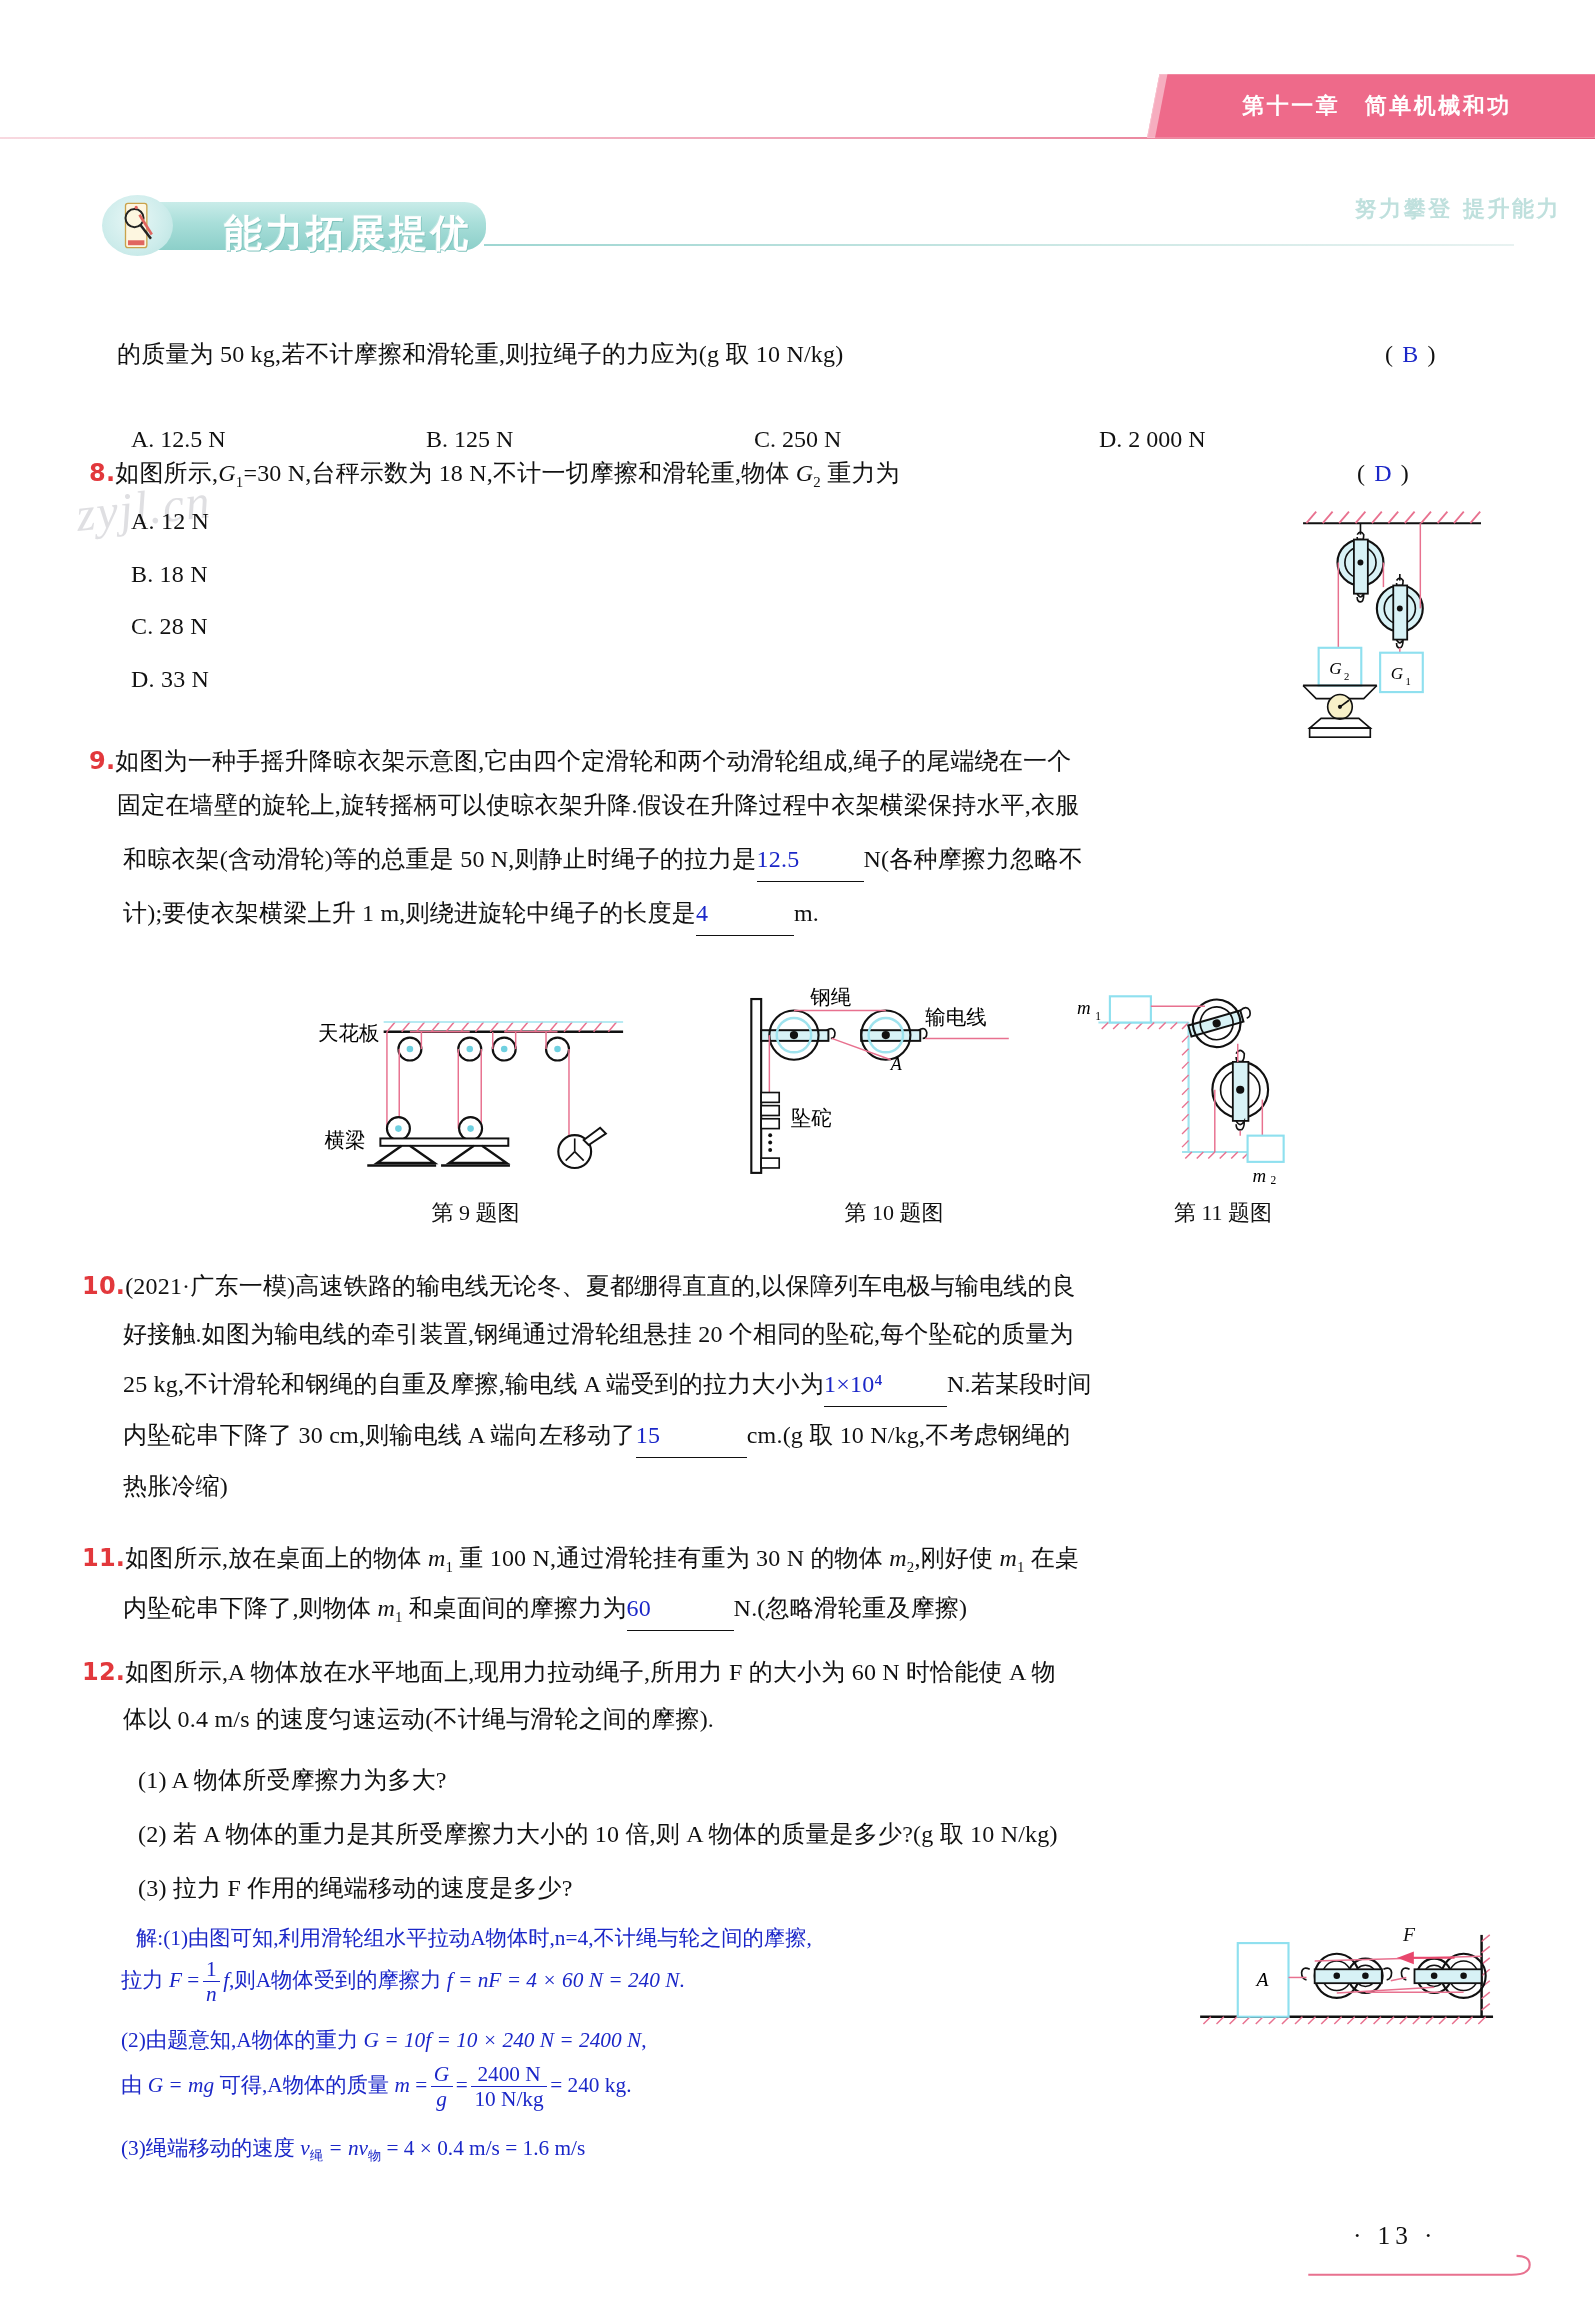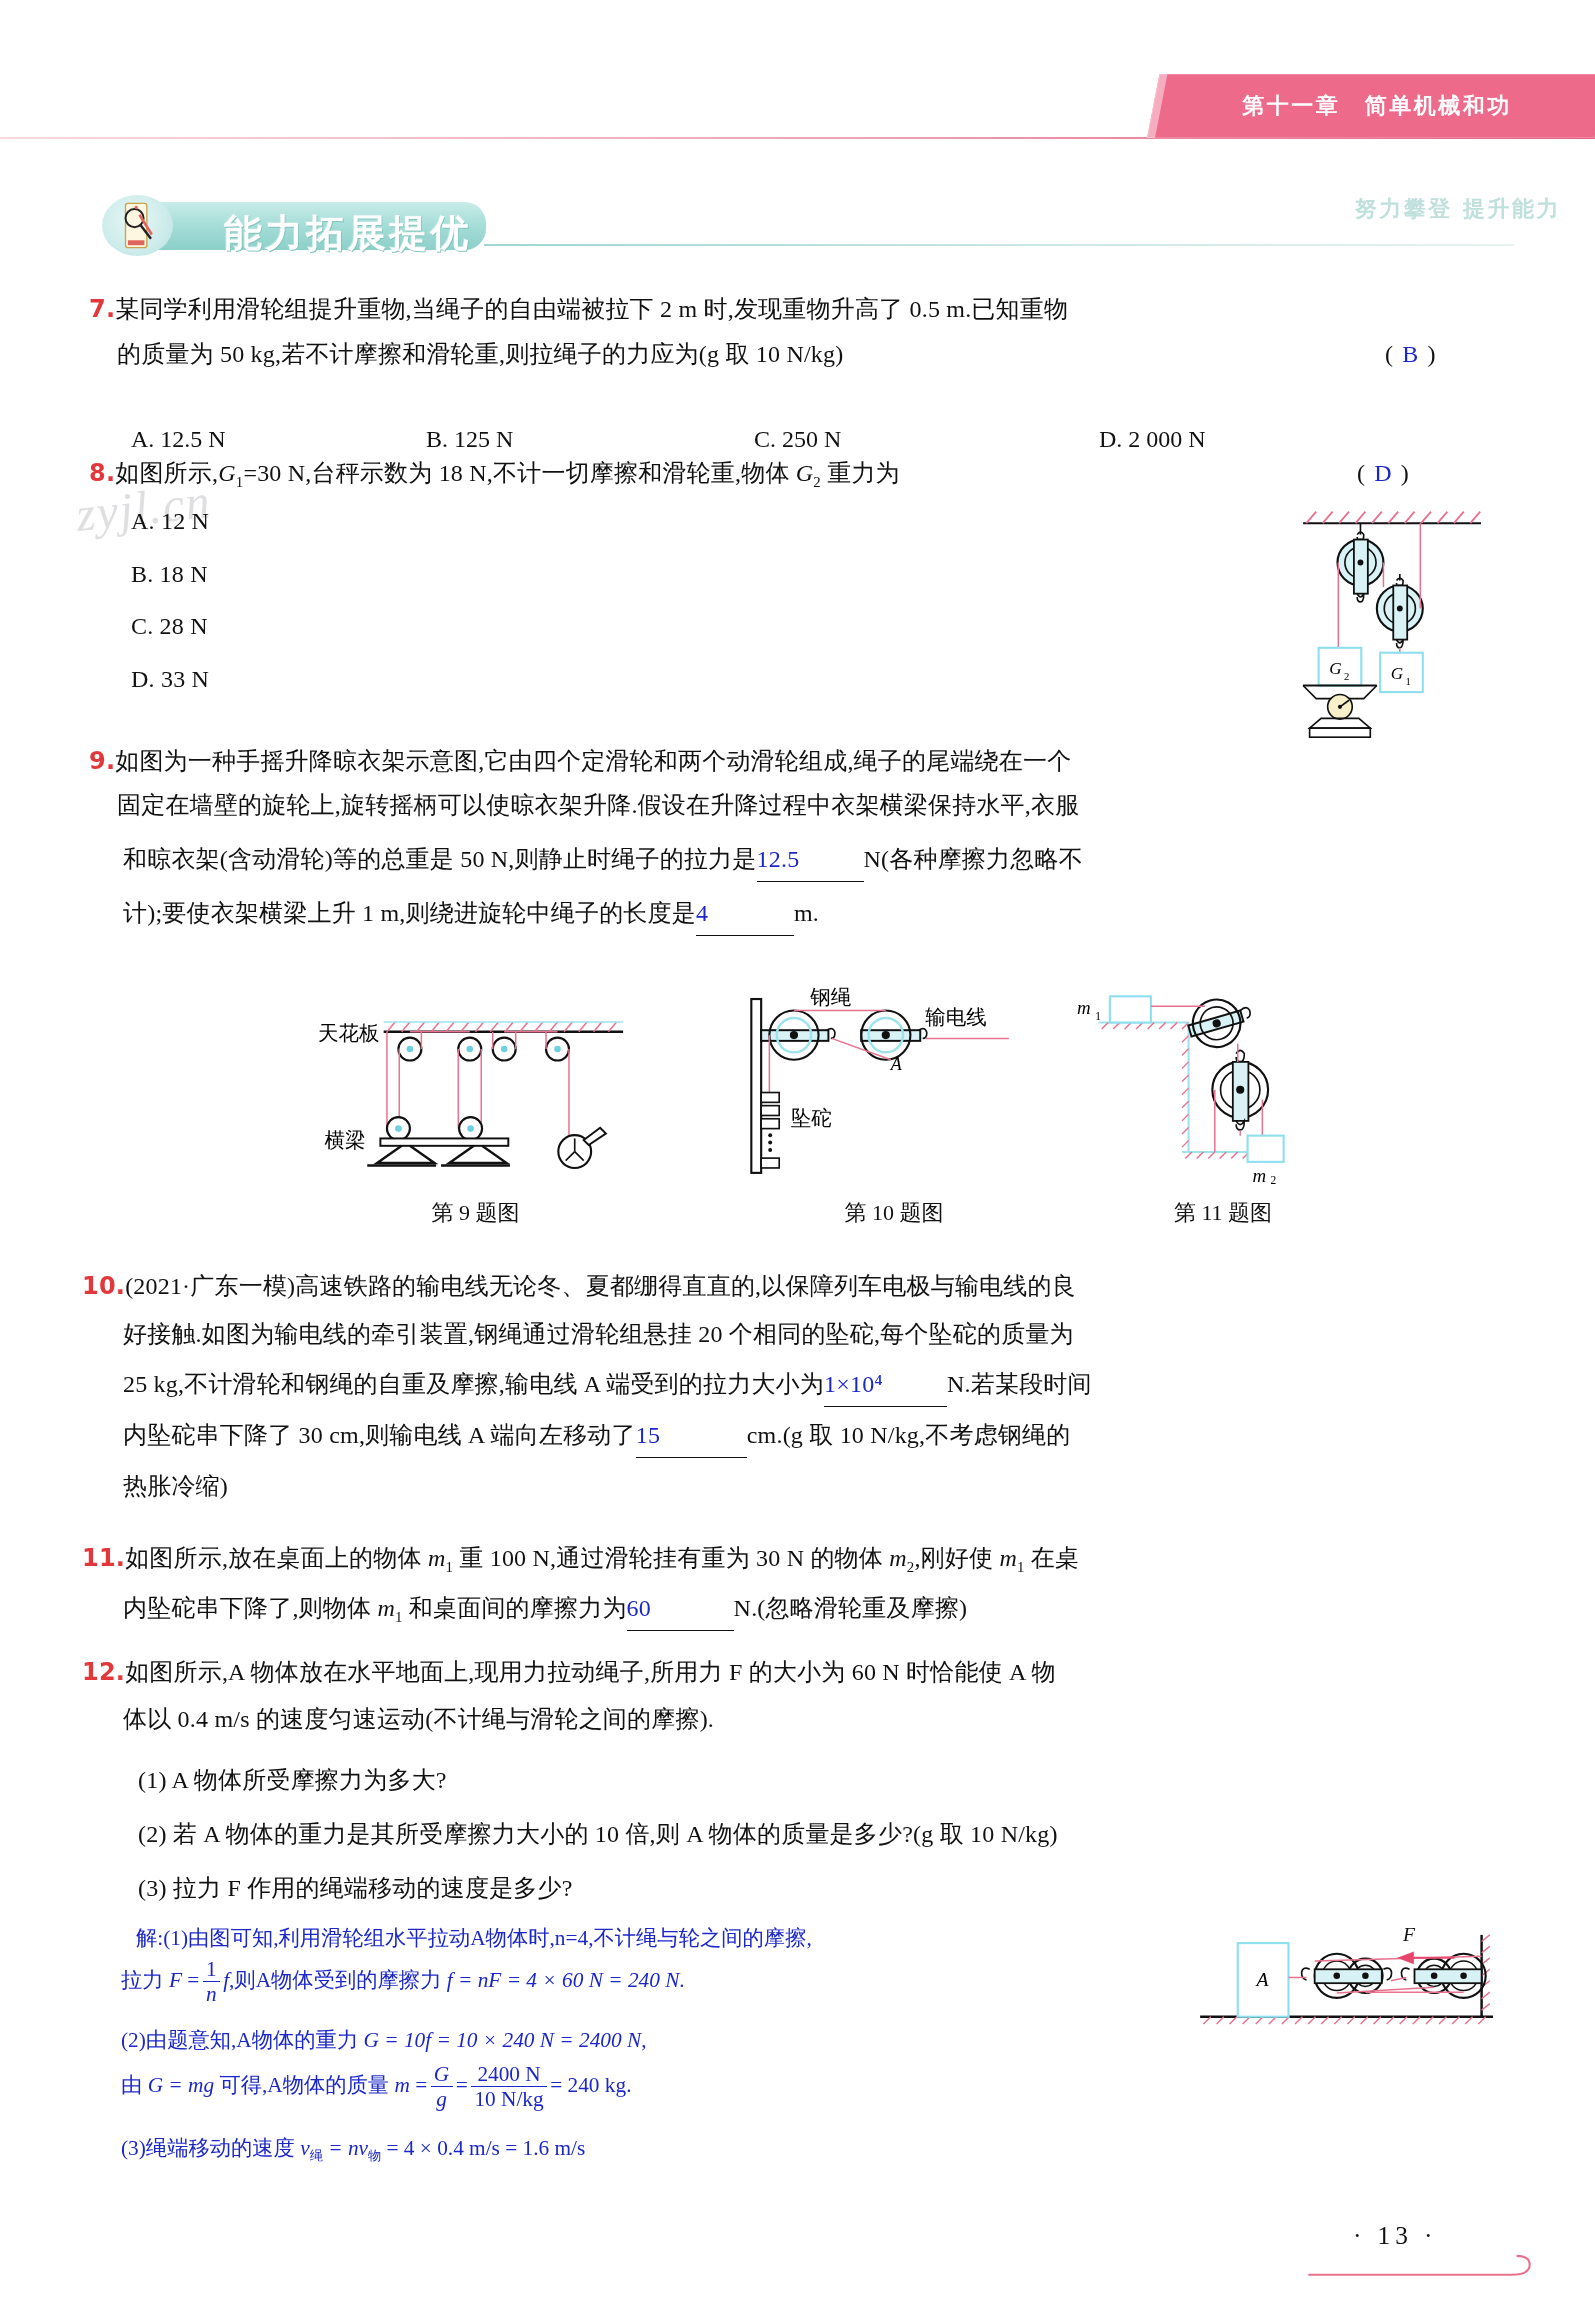--- a/index.html
+++ b/index.html
@@ -137,23 +137,20 @@
         <line x1="31" y1="18" x2="46" y2="42" stroke="#e0655f" stroke-width="3.2"></line>
         <circle cx="27" cy="9" r="2" fill="#e0655f"></circle>
       </svg>
     </div>
     <div class="sec-rule"></div>
   </div>
   <div class="sec-motto">努力攀登 提升能力</div>
 
   <div class="wm">zyjl.cn</div>
 
-  <div class="q" style="left:89px;top:287px;width:1444px;">
-    <span class="qnum">7.</span><span>某同学利用滑轮组提升重物,当绳子的自由端被拉下 2 m 时,发现重物升高了 0.5 m.已知重物</span>
-  </div>
   <div class="q" style="left:117px;top:332px;width:1444px;">
     <span>的质量为 50 kg,若不计摩擦和滑轮重,则拉绳子的力应为(g 取 10 N/kg)</span>
     <span class="paren" style="position:absolute;left:1268px;top:0;">(&nbsp;<span class="ans">B</span>&nbsp;)</span>
   </div>
   <div class="opts" style="left:131px;top:378px;width:1428px;">
     <span style="width:295px;">A. 12.5 N</span><span style="width:328px;">B. 125 N</span><span style="width:345px;">C. 250 N</span><span>D. 2 000 N</span>
   </div>
 
   <div class="q" style="left:89px;top:451px;width:1444px;">
     <span class="qnum">8.</span><span>如图所示,</span><span class="ital">G</span><sub>1</sub><span>=30 N,台秤示数为 18 N,不计一切摩擦和滑轮重,物体 </span><span class="ital">G</span><sub>2</sub><span> 重力为</span>

